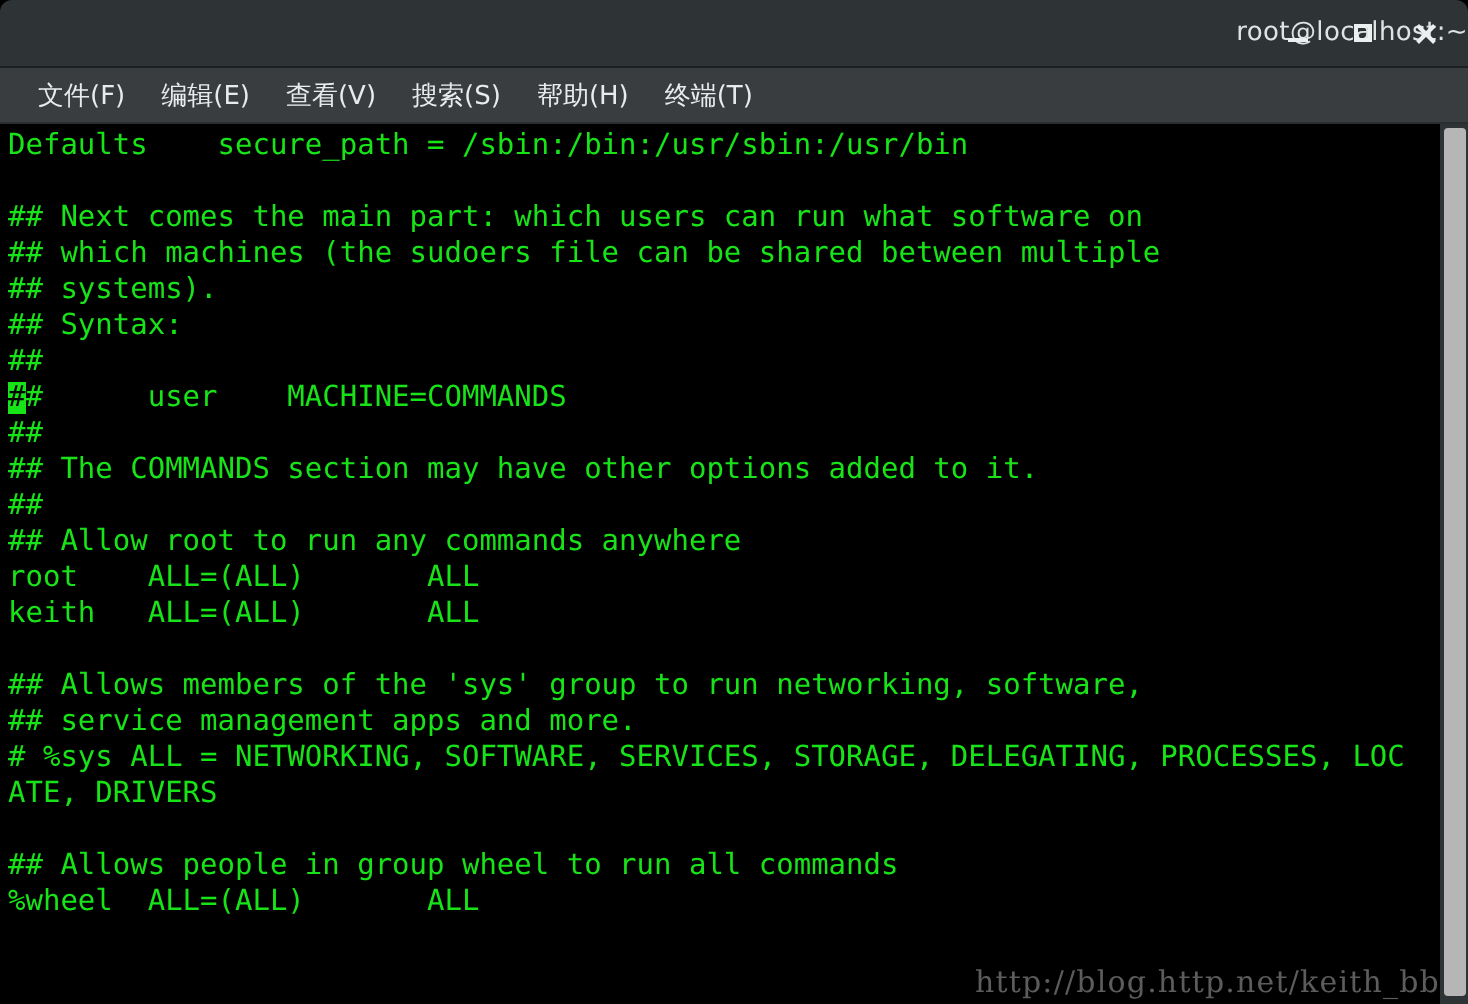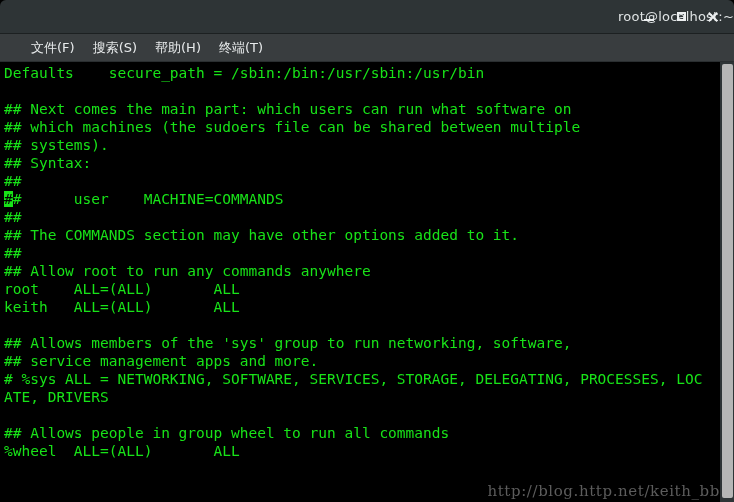--- a/index.html
+++ b/index.html
@@ -99,21 +99,21 @@
     height: 1px;
     background: #1c2021;
   }
 
   
   #menubar {
     height: 28px;
     background: #393d3f;
     display: flex;
     align-items: center;
-    padding-left: 22px;
+    padding-left: 10px;
     box-sizing: border-box;
     border-bottom: 1px solid #2a2e30;
   }
   .menu-item {
     color: #e8ebec;
     font-family: "DejaVu Sans", "Liberation Sans", sans-serif;
     font-size: 13px;
     padding: 3px 9px;
     white-space: nowrap;
     cursor: default;
@@ -194,20 +194,22 @@
       </div>
       <div class="wc-btn">
         <span class="wc-glyph-close"></span>
       </div>
     </div>
   </div>
   <div id="titlebar-sep"></div>
 
   <div id="menubar">
     <span class="menu-item">文件(F)</span>
+    <span class="menu-item">编辑(E)</span>
+    <span class="menu-item">查看(V)</span>
     <span class="menu-item">搜索(S)</span>
     <span class="menu-item">帮助(H)</span>
     <span class="menu-item">终端(T)</span>
   </div>
 
   <div id="terminal">
     <div id="term-text"><div class="tline">Defaults    secure_path = /sbin:/bin:/usr/sbin:/usr/bin</div><div class="tline"> </div><div class="tline">## Next comes the main part: which users can run what software on</div><div class="tline">## which machines (the sudoers file can be shared between multiple</div><div class="tline">## systems).</div><div class="tline">## Syntax:</div><div class="tline">##</div><div class="tline"><span class="cursor">#</span>#      user    MACHINE=COMMANDS</div><div class="tline">##</div><div class="tline">## The COMMANDS section may have other options added to it.</div><div class="tline">##</div><div class="tline">## Allow root to run any commands anywhere</div><div class="tline">root    ALL=(ALL)       ALL</div><div class="tline">keith   ALL=(ALL)       ALL</div><div class="tline"> </div><div class="tline">## Allows members of the 'sys' group to run networking, software,</div><div class="tline">## service management apps and more.</div><div class="tline"># %sys ALL = NETWORKING, SOFTWARE, SERVICES, STORAGE, DELEGATING, PROCESSES, LOC</div><div class="tline">ATE, DRIVERS</div><div class="tline"> </div><div class="tline">## Allows people in group wheel to run all commands</div><div class="tline">%wheel  ALL=(ALL)       ALL</div></div>
 
     <div id="scrollbar-track">
       <div id="scrollbar-thumb"></div>

